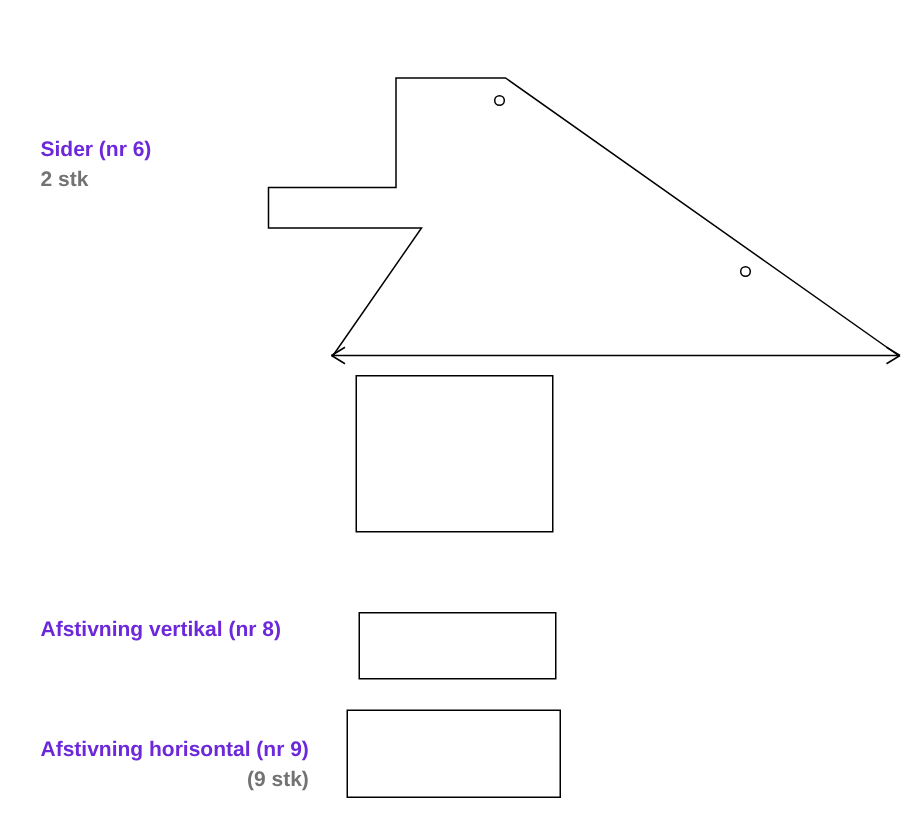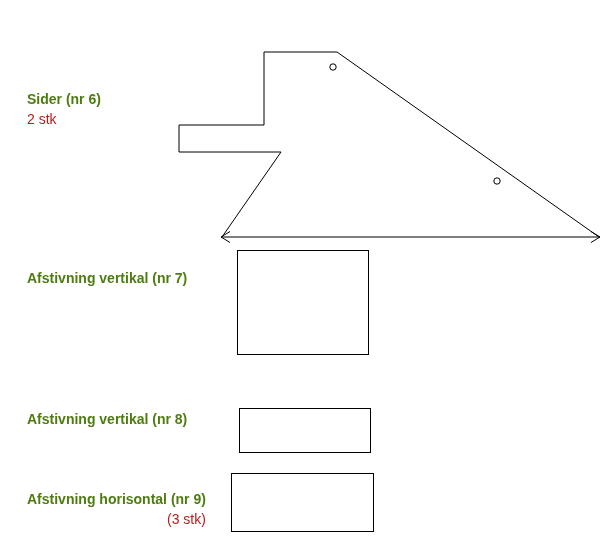--- a/index.html
+++ b/index.html
@@ -22,25 +22,25 @@
   }
   .label-block {
     position: absolute;
     left: 27px;
     font-size: 14px;
     line-height: 20px;
     white-space: nowrap;
   }
   .label-title {
     font-weight: 700;
-    color: #4d7c0f;
+    color: #6d28d9;
   }
   .label-sub {
-    font-weight: 400;
-    color: #b91c1c;
+    font-weight: 700;
+    color: #737373;
   }
   .lb1 { top: 89px; }
   .lb2 { top: 268px; }
   .lb3 { top: 409px; }
   .lb4 { top: 489px; text-align: right; }
   svg .outline {
     fill: none;
     stroke: #000000;
     stroke-width: 1;
   }
@@ -69,25 +69,24 @@
 
     <rect class="outline" x="231.5" y="473.5" width="142" height="58"></rect>
   </svg>
 
   <div class="label-block lb1">
     <div class="label-title">Sider (nr 6)</div>
     <div class="label-sub">2 stk</div>
   </div>
 
   <div class="label-block lb2">
-    <div class="label-title">Afstivning vertikal (nr 7)</div>
   </div>
 
   <div class="label-block lb3">
     <div class="label-title">Afstivning vertikal (nr 8)</div>
   </div>
 
   <div class="label-block lb4">
     <div class="label-title">Afstivning horisontal (nr 9)</div>
-    <div class="label-sub">(3 stk)</div>
+    <div class="label-sub">(9 stk)</div>
   </div>
 
 </div>
 
 </body></html>

